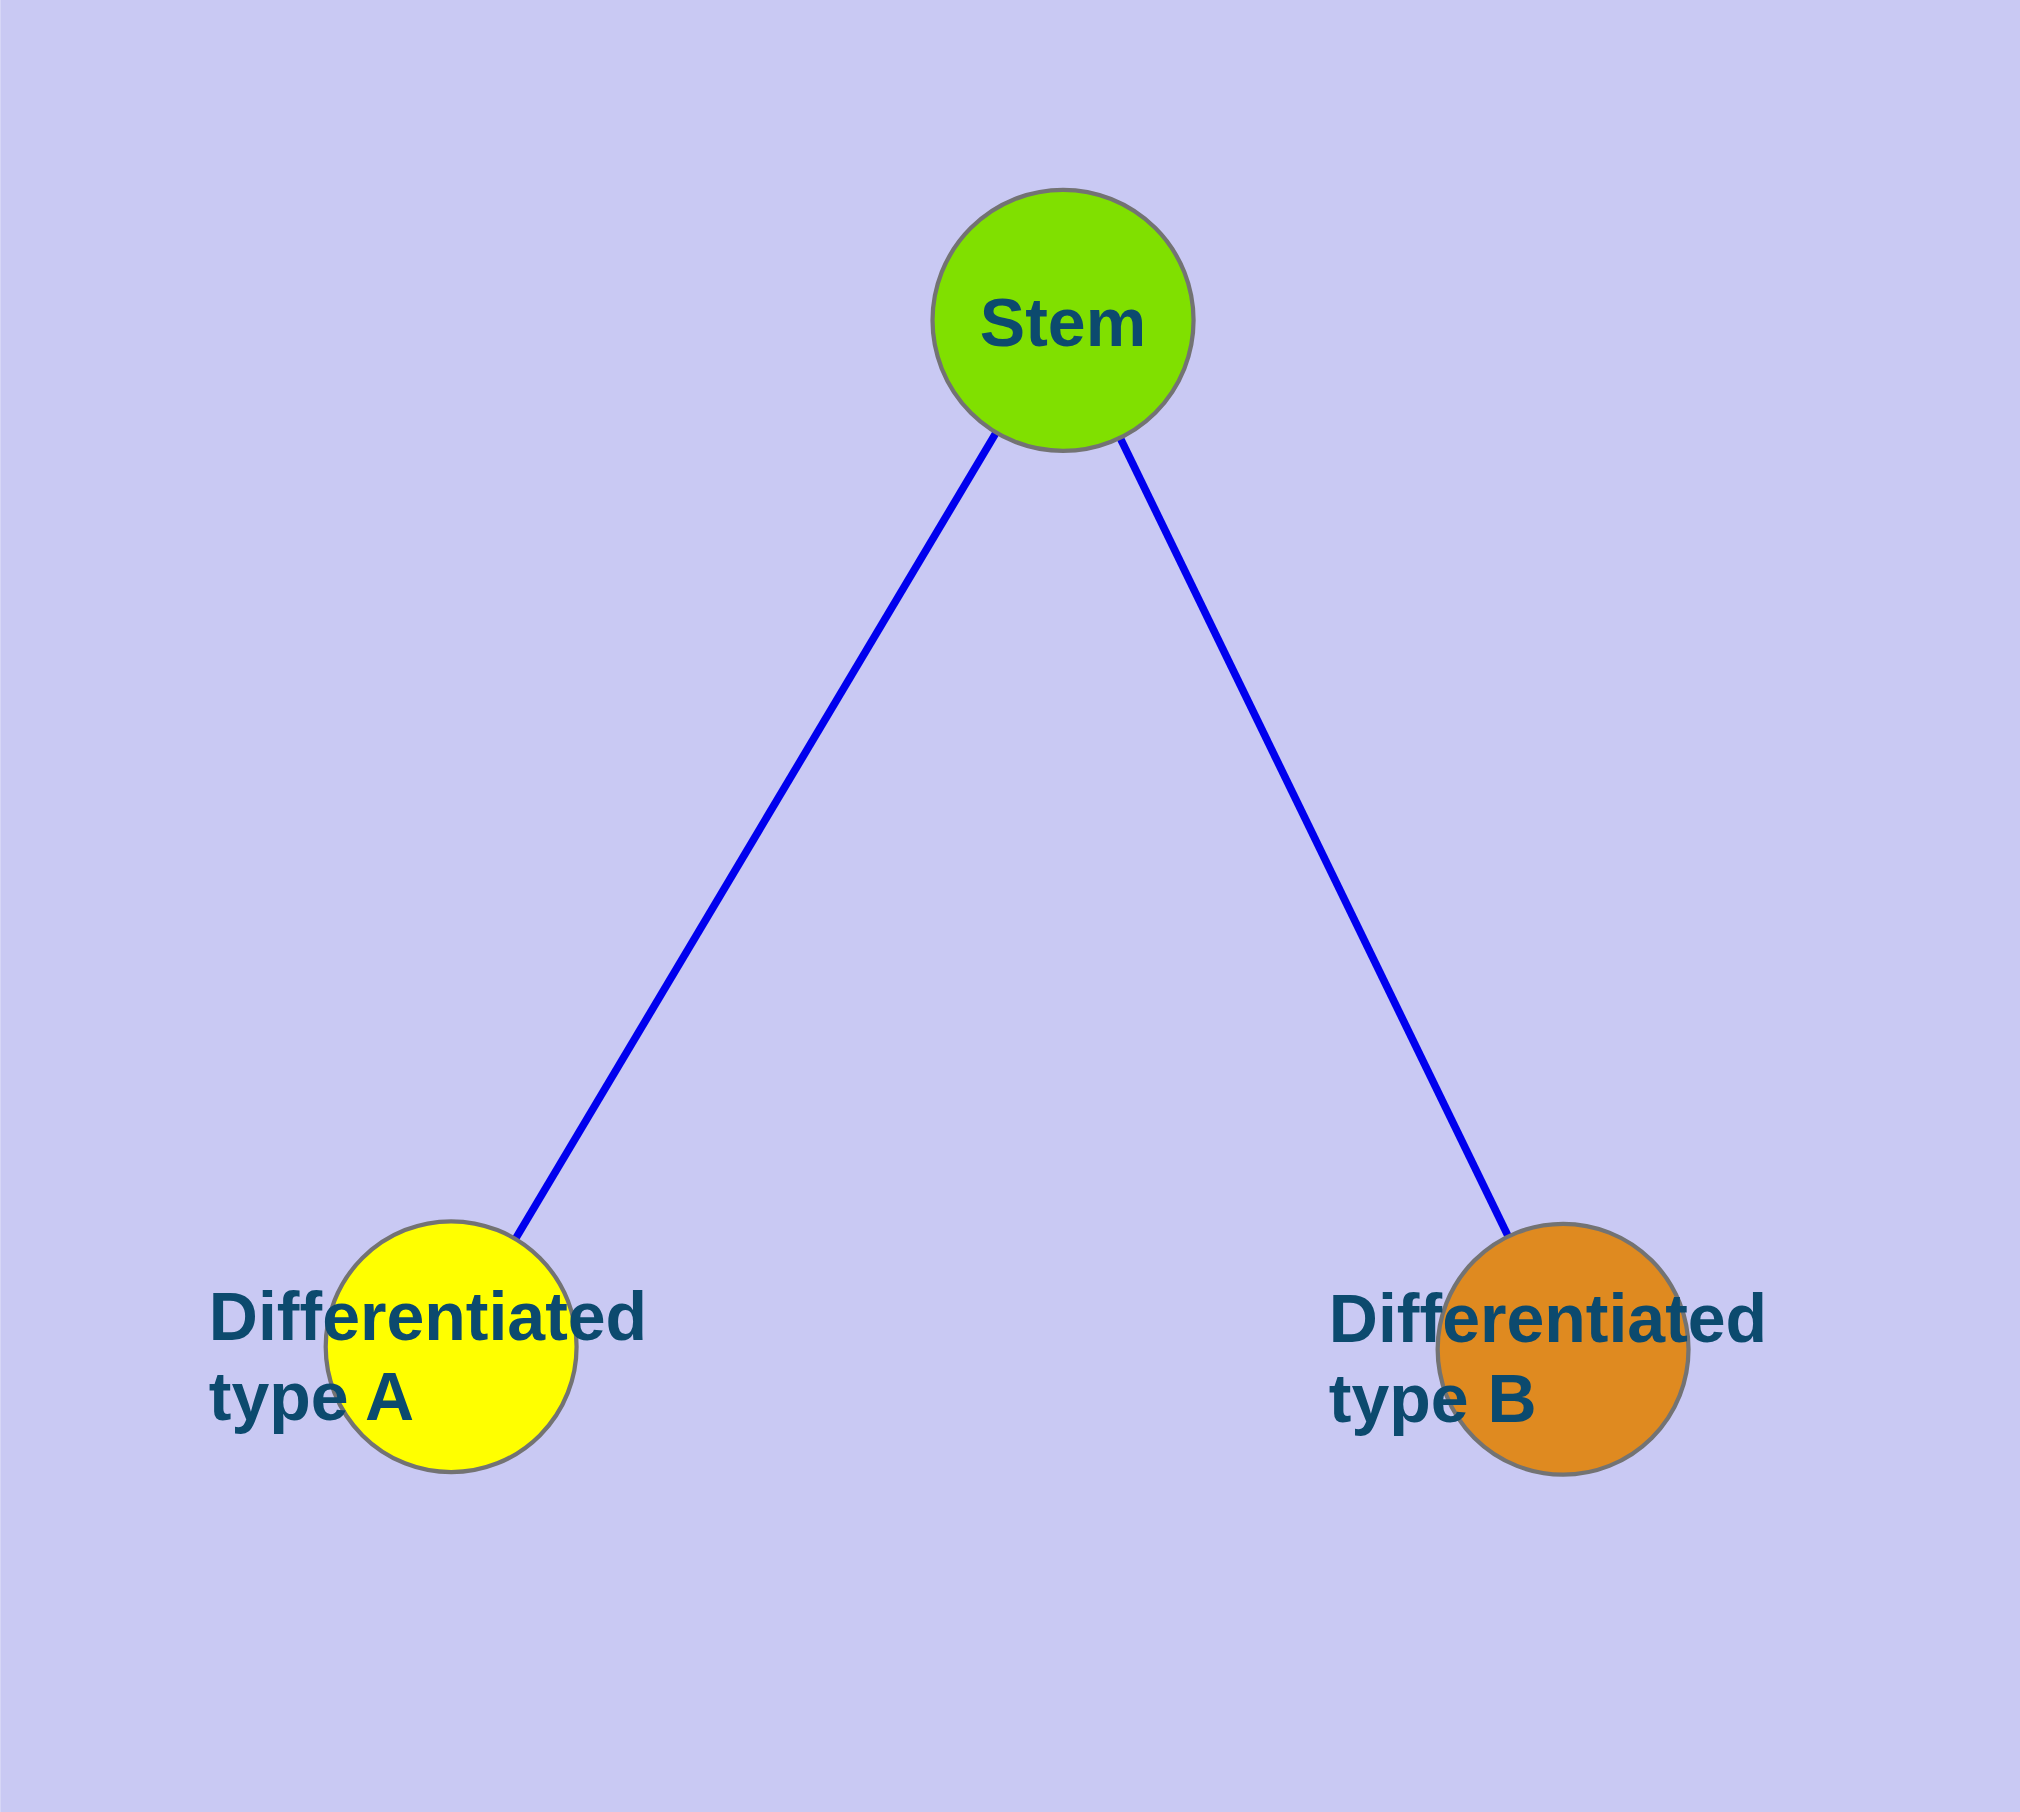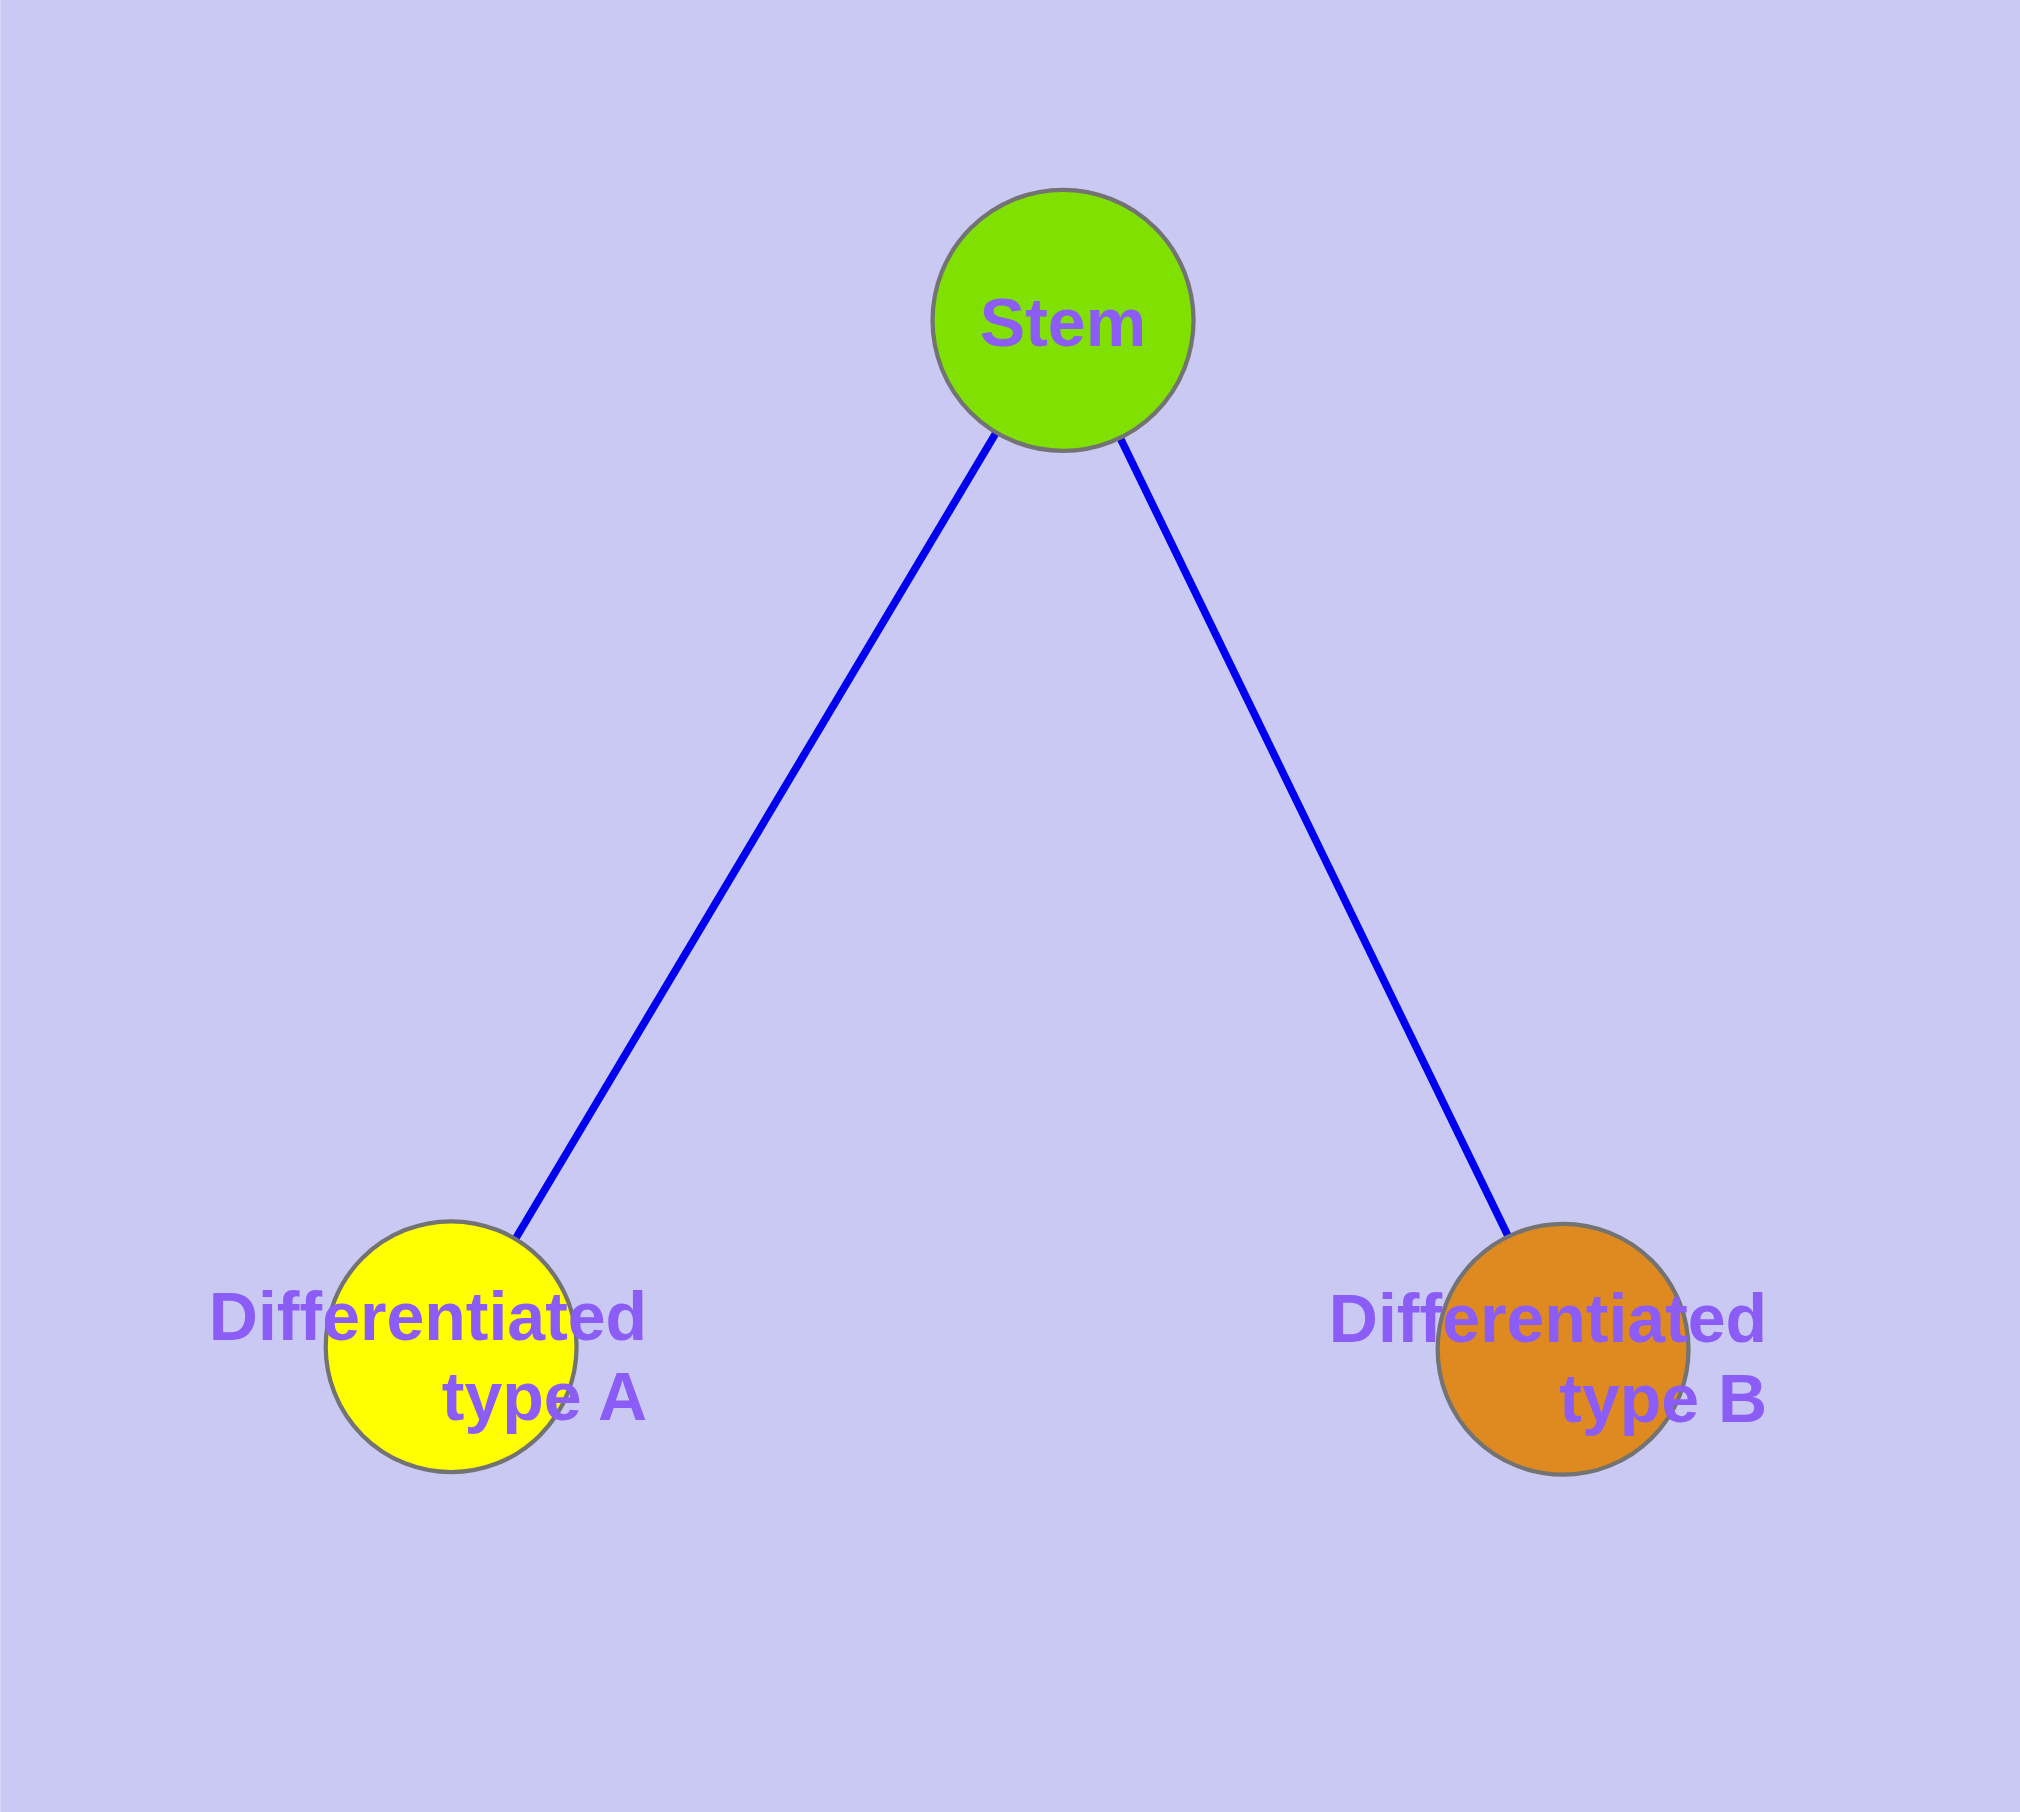--- a/index.html
+++ b/index.html
@@ -16,24 +16,24 @@
     overflow: hidden;
   }
   .stage svg {
     position: absolute;
     inset: 0;
     display: block;
   }
   .node-label {
     position: absolute;
     transform: translate(-50%, -50%);
-    text-align: right;
+    text-align: left;
     white-space: pre-line;
     font-weight: bold;
-    color: #8b5cf6;
+    color: #0c4a6e;
     font-size: 68px;
     line-height: 1.18;
     pointer-events: none;
   }
   .label-stem   { left: 1063px; top: 322px; }
   .label-type-a { left: 428px;  top: 1356px; }
   .label-type-b { left: 1548px; top: 1358px; }
 </style>
 </head>
 <body>

